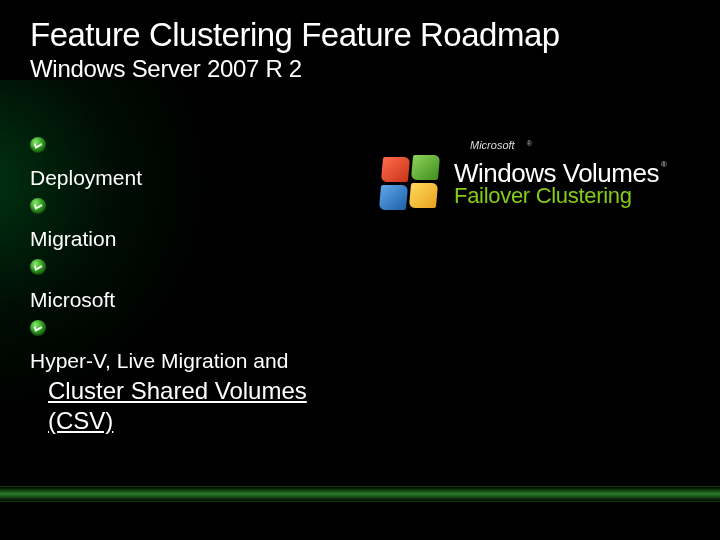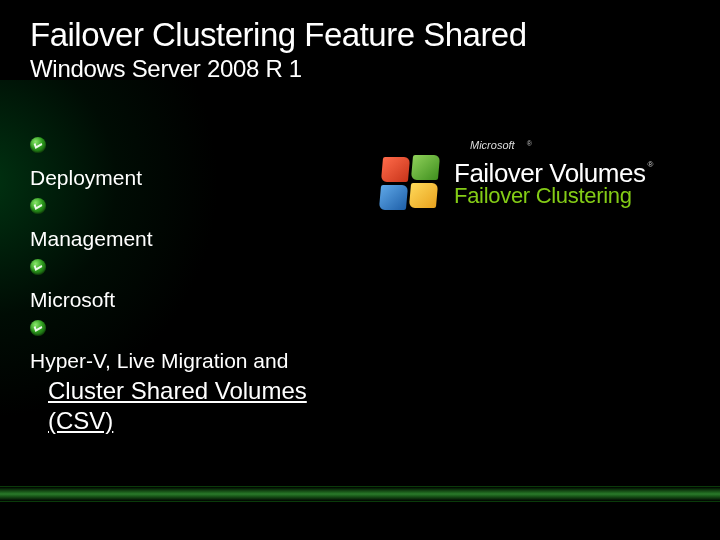--- a/index.html
+++ b/index.html
@@ -187,33 +187,33 @@
     border-bottom: 1px solid #0a3a0a;
   }
 </style>
 </head>
 <body>
 
 <div class="glow"></div>
 
 <div class="slide">
 
-  <div class="title">Failover Clustering Feature Shared</div>
-  <div class="subtitle">Windows Server 2008 R 1</div>
+  <div class="title">Feature Clustering Feature Roadmap</div>
+  <div class="subtitle">Windows Server 2007 R 2</div>
 
   <div class="content">
 
     <div class="bullets">
       <div class="bullet">
         <span class="bullet-icon"></span>
         <span class="bullet-text">Deployment</span>
       </div>
       <div class="bullet">
         <span class="bullet-icon"></span>
-        <span class="bullet-text">Management</span>
+        <span class="bullet-text">Migration</span>
       </div>
       <div class="bullet">
         <span class="bullet-icon"></span>
         <span class="bullet-text">Microsoft</span>
       </div>
       <div class="bullet">
         <span class="bullet-icon"></span>
         <span class="bullet-text">Hyper-V, Live Migration and</span>
       </div>
       <div class="bullet-cont">Cluster Shared Volumes (CSV)</div>
@@ -226,21 +226,21 @@
       </div>
       <div class="ws-row">
         <div class="flag">
           <div class="pane p-r"></div>
           <div class="pane p-g"></div>
           <div class="pane p-b"></div>
           <div class="pane p-y"></div>
         </div>
         <div class="ws-text">
           <div class="ws-line1">
-            <span>Failover</span><span class="srv"> </span><span class="srv">Volumes</span><span class="tm">®</span>
+            <span>Windows</span><span class="srv"> </span><span class="srv">Volumes</span><span class="tm">®</span>
           </div>
           <div class="ws-line2">Failover Clustering</div>
         </div>
       </div>
     </div>
 
   </div>
 
 </div>
 

